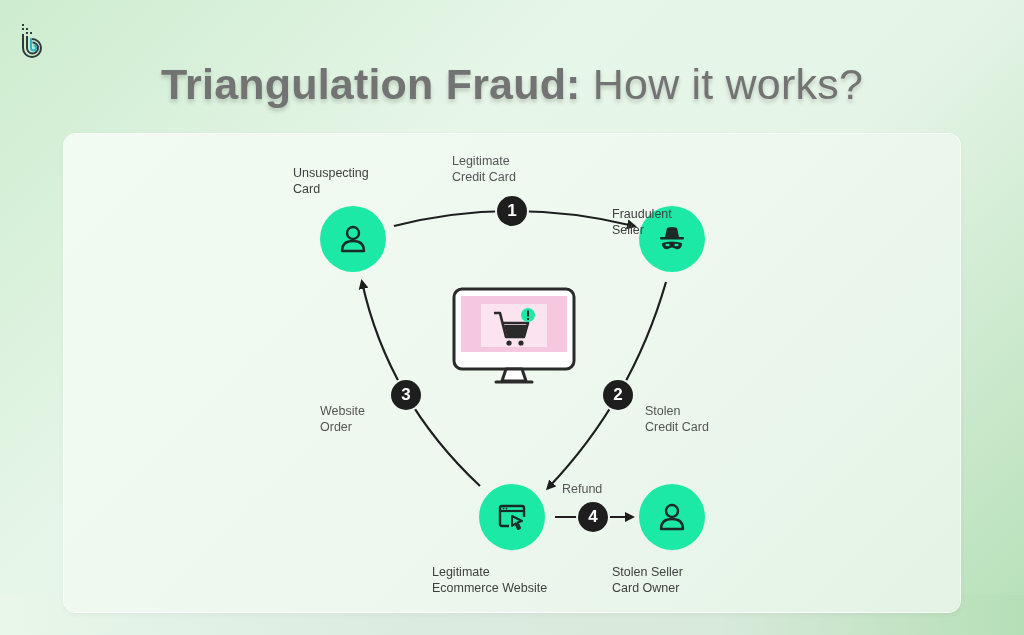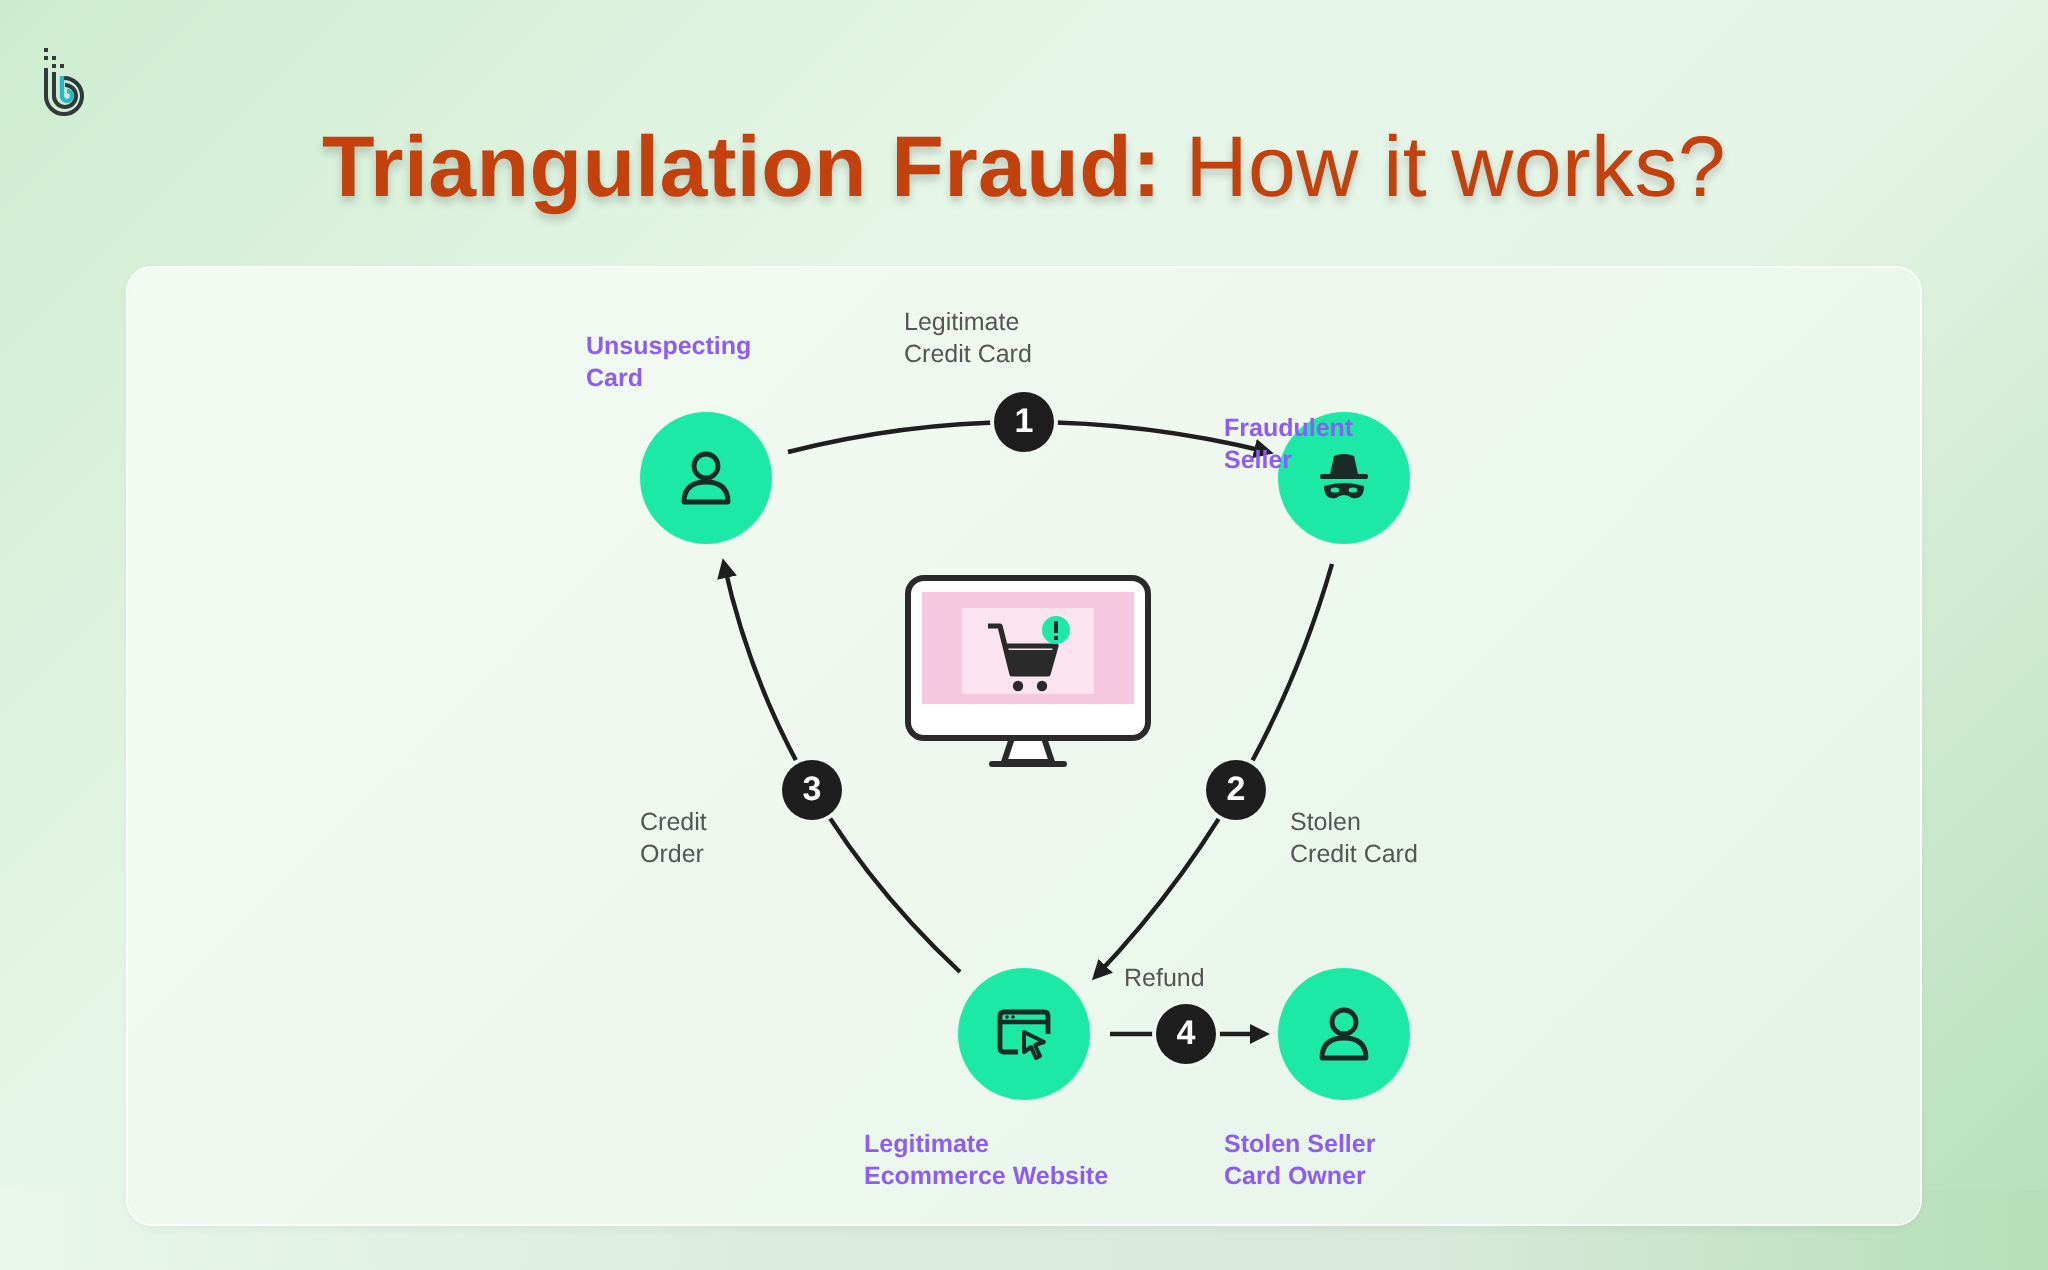--- a/index.html
+++ b/index.html
@@ -5,33 +5,33 @@
   html,body{margin:0;padding:0;}
   body{
     width:1024px;height:635px;overflow:hidden;position:relative;
     font-family:"Liberation Sans",sans-serif;
     background:linear-gradient(135deg,#cdeccf 0%,#e6f6e8 35%,#e4f4e6 60%,#b6e0b8 100%);
   }
   .bg-bottom{position:absolute;left:0;right:0;bottom:0;height:40px;
     background:linear-gradient(90deg,#e8f7ea 0%,#dcebe0 40%,#d8eadb 70%,#b5dfb6 100%);}
   .logo{position:absolute;left:20px;top:22px;width:28px;height:36px;}
   .title{position:absolute;left:0;right:0;top:60px;text-align:center;
-    font-size:43px;color:#c2410c;letter-spacing:0.2px;
+    font-size:43px;color:#737373;letter-spacing:0.2px;
     text-shadow:0 3px 4px rgba(0,0,0,0.18);}
   .title .bold{font-weight:700;}
   .title .light{font-weight:400;}
   .panel{position:absolute;left:64px;top:134px;width:896px;height:478px;
     border-radius:12px;background:linear-gradient(135deg,#f1fbf2 0%,#eef8ef 50%,#e4f3e6 100%);
     box-shadow:0 0 0 1px rgba(255,255,255,0.9),0 2px 6px rgba(0,0,0,0.06);}
   .svg-layer{position:absolute;left:0;top:0;width:1024px;height:635px;}
   .node{position:absolute;width:66px;height:66px;border-radius:50%;background:#1de9a6;
     display:flex;align-items:center;justify-content:center;}
   .node svg{width:34px;height:34px;}
   .label{position:absolute;text-align:left;font-size:12.5px;line-height:16px;color:#333;}
-  .label.bold{font-weight:700;color:#8b5cf6;}
+  .label.bold{font-weight:400;color:#404040;}
   .label.edge{color:#555;font-weight:400;}
   .step{position:absolute;width:30px;height:30px;border-radius:50%;background:#1e1e1e;
     color:#fff;font-weight:700;font-size:17px;display:flex;align-items:center;justify-content:center;
     box-shadow:0 0 0 2px #eef8ef;}
   .monitor{position:absolute;left:452px;top:287px;width:124px;height:105px;}
 </style>
 </head>
 <body>
 
 <div class="bg-bottom"></div>
@@ -127,21 +127,21 @@
 
 <div class="label edge" style="left:452px;top:153px;width:120px;">
   <div>Legitimate</div>
   <div>Credit Card</div>
 </div>
 <div class="label edge" style="left:645px;top:403px;width:90px;">
   <div>Stolen</div>
   <div>Credit Card</div>
 </div>
 <div class="label edge" style="left:320px;top:403px;width:80px;">
-  <div>Credit</div>
+  <div>Website</div>
   <div>Order</div>
 </div>
 <div class="label edge" style="left:562px;top:481px;width:60px;">Refund</div>
 
 <svg class="monitor" viewBox="0 0 124 105">
   <rect x="2" y="2" width="120" height="80" rx="8" fill="#ffffff" stroke="#2a2a2a" stroke-width="3"></rect>
   <rect x="9" y="9" width="106" height="56" fill="#f5c8e0"></rect>
   <rect x="29" y="17" width="66" height="43" fill="#fbe3ef"></rect>
   <path d="M50 94 L54 82 H70 L74 94 Z" fill="#fff" stroke="#2a2a2a" stroke-width="3" stroke-linejoin="round"></path>
   <line x1="44" y1="95" x2="80" y2="95" stroke="#2a2a2a" stroke-width="3" stroke-linecap="round"></line>

